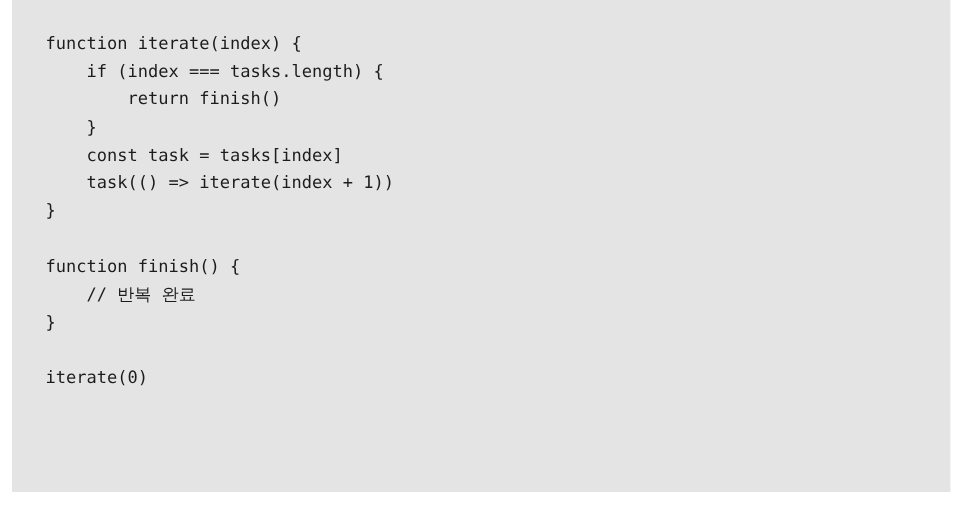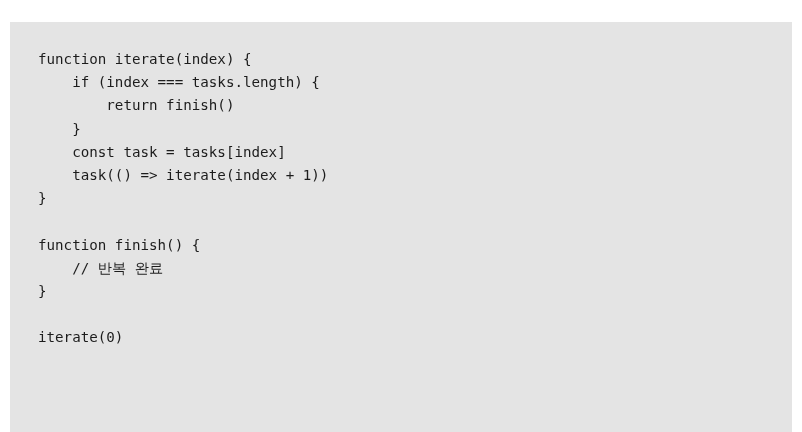--- a/index.html
+++ b/index.html
@@ -17,21 +17,21 @@
   #page {
     position: relative;
     width: 802px;
     height: 432px;
     background: #ffffff;
   }
 
   #code-block {
     position: absolute;
     left: 10px;
-    top: 22px;
+    top: 0;
     width: 782px;
     height: 410px;
     background: #e4e4e4;
     box-sizing: border-box;
     padding: 26px 0 0 28px;
     overflow: hidden;
   }
 
   #code-listing {
     margin: 0;

